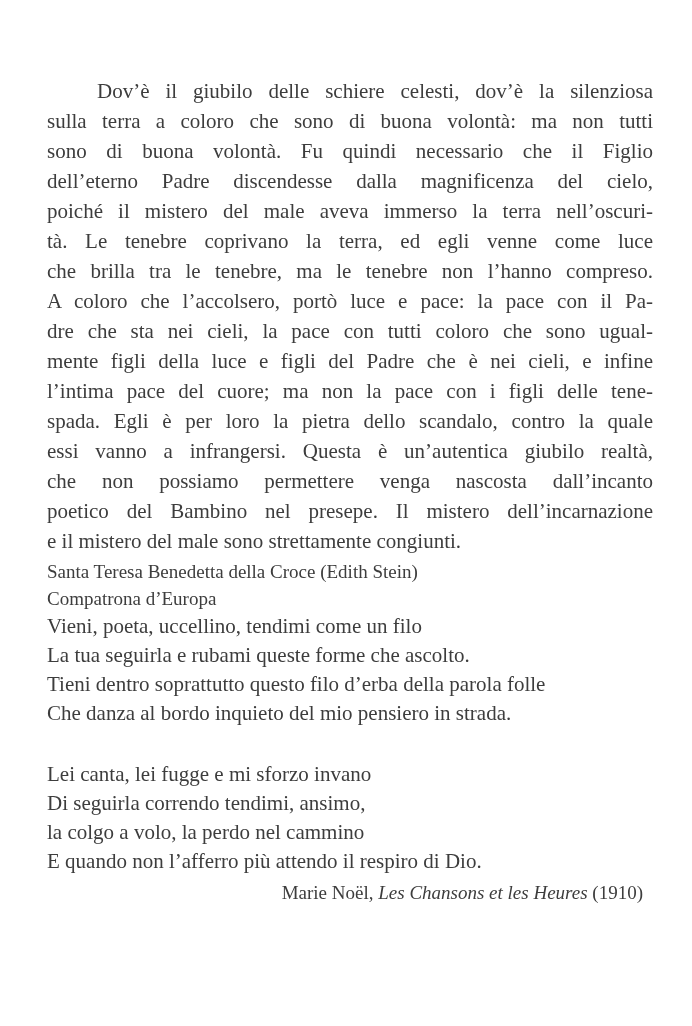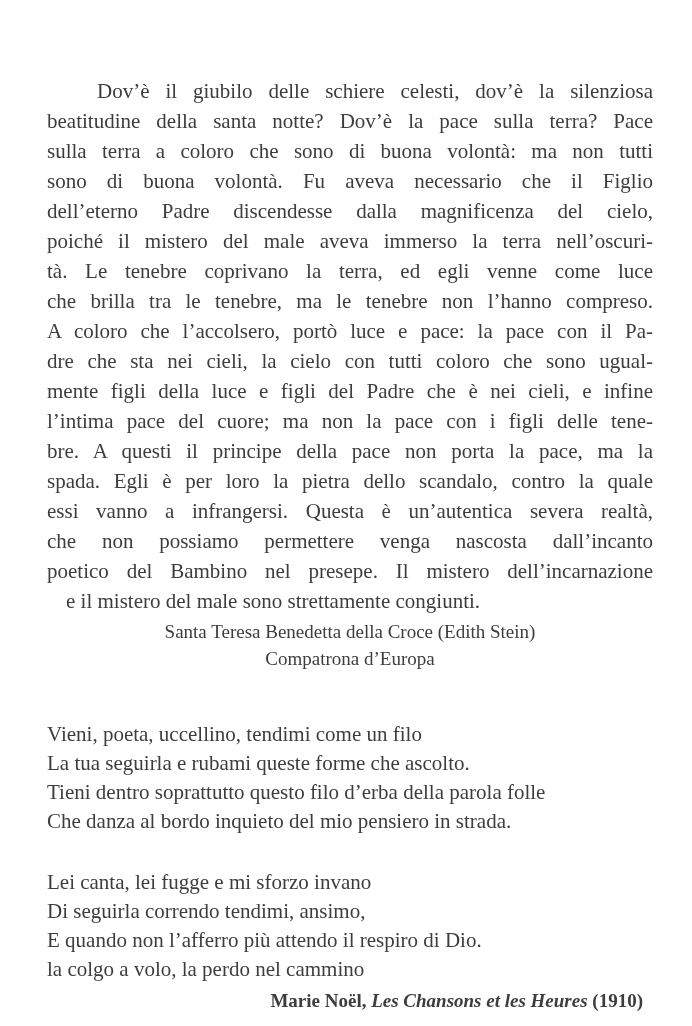--- a/index.html
+++ b/index.html
@@ -28,93 +28,88 @@
       text-align: justify;
       text-align-last: justify;
       white-space: normal;
     }
     .quote-line.first {
       text-indent: 50px;
     }
     .quote-line.last {
       text-align: left;
       text-align-last: left;
-      margin-left: 19px;
     }
     .quote-attribution {
       margin-top: 2px;
       font-size: 19px;
       line-height: 27px;
-      text-align: center;
+      text-align: left;
     }
     .poem-stanza {
       font-size: 21px;
       line-height: 29px;
       text-align: left;
     }
     .stanza-1 {
-      margin-top: 48px;
     }
     .stanza-2 {
       margin-top: 32px;
     }
     .poem-attribution {
       margin-top: 3px;
       font-size: 19px;
       line-height: 28px;
       text-align: right;
       padding-right: 10px;
-      font-weight: bold;
     }
     .italic {
       font-style: italic;
     }
   </style>
 </head>
 <body>
 
 <div class="page">
 
   <div class="quote-block">
     <div class="quote-line first">Dov’è il giubilo delle schiere celesti, dov’è la silenziosa</div>
-    <div class="quote-line">beatitudine della santa notte? Dov’è la pace sulla terra? Pace</div>
     <div class="quote-line">sulla terra a coloro che sono di buona volontà: ma non tutti</div>
-    <div class="quote-line">sono di buona volontà. Fu aveva necessario che il Figlio</div>
+    <div class="quote-line">sono di buona volontà. Fu quindi necessario che il Figlio</div>
     <div class="quote-line">dell’eterno Padre discendesse dalla magnificenza del cielo,</div>
     <div class="quote-line">poiché il mistero del male aveva immerso la terra nell’oscuri-</div>
     <div class="quote-line">tà. Le tenebre coprivano la terra, ed egli venne come luce</div>
     <div class="quote-line">che brilla tra le tenebre, ma le tenebre non l’hanno compreso.</div>
     <div class="quote-line">A coloro che l’accolsero, portò luce e pace: la pace con il Pa-</div>
-    <div class="quote-line">dre che sta nei cieli, la cielo con tutti coloro che sono ugual-</div>
+    <div class="quote-line">dre che sta nei cieli, la pace con tutti coloro che sono ugual-</div>
     <div class="quote-line">mente figli della luce e figli del Padre che è nei cieli, e infine</div>
     <div class="quote-line">l’intima pace del cuore; ma non la pace con i figli delle tene-</div>
-    <div class="quote-line">bre. A questi il principe della pace non porta la pace, ma la</div>
     <div class="quote-line">spada. Egli è per loro la pietra dello scandalo, contro la quale</div>
-    <div class="quote-line">essi vanno a infrangersi. Questa è un’autentica severa realtà,</div>
+    <div class="quote-line">essi vanno a infrangersi. Questa è un’autentica giubilo realtà,</div>
     <div class="quote-line">che non possiamo permettere venga nascosta dall’incanto</div>
     <div class="quote-line">poetico del Bambino nel presepe. Il mistero dell’incarnazione</div>
     <div class="quote-line last">e il mistero del male sono strettamente congiunti.</div>
   </div>
 
   <div class="quote-attribution">
     <div>Santa Teresa Benedetta della Croce (Edith Stein)</div>
     <div>Compatrona d’Europa</div>
   </div>
 
   <div class="poem-stanza stanza-1">
     <div>Vieni, poeta, uccellino, tendimi come un filo</div>
     <div>La tua seguirla e rubami queste forme che ascolto.</div>
     <div>Tieni dentro soprattutto questo filo d’erba della parola folle</div>
     <div>Che danza al bordo inquieto del mio pensiero in strada.</div>
   </div>
 
   <div class="poem-stanza stanza-2">
     <div>Lei canta, lei fugge e mi sforzo invano</div>
     <div>Di seguirla correndo tendimi, ansimo,</div>
+    <div>la colgo a volo, la perdo nel cammino</div>
     <div>E quando non l’afferro più attendo il respiro di Dio.</div>
-    <div>la colgo a volo, la perdo nel cammino</div>
   </div>
 
   <div class="poem-attribution">
     <span>Marie Noël, </span><span class="italic">Les Chansons et les Heures</span><span> (1910)</span>
   </div>
 
 </div>
 
 </body></html>

